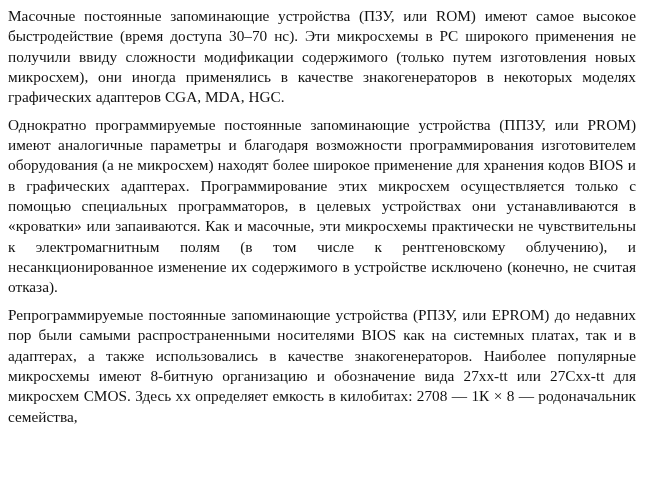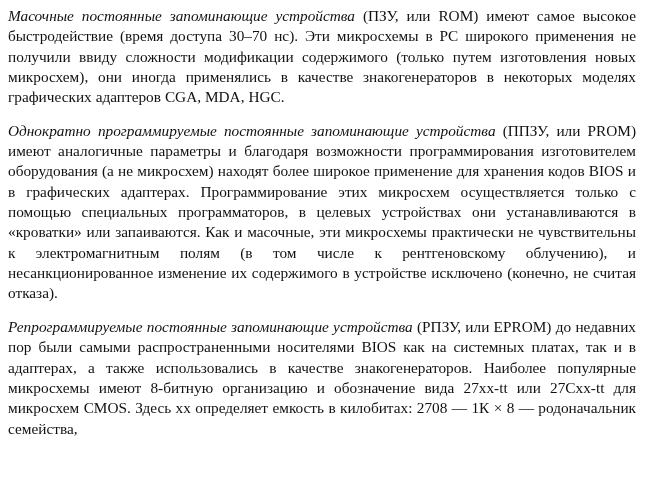--- a/index.html
+++ b/index.html
@@ -25,24 +25,23 @@
     margin: 0 0 1px 0;
     font-size: 15.3px;
     line-height: 20.35px;
     text-align: justify;
     text-justify: inter-word;
     text-indent: 0;
     hyphens: manual;
     word-spacing: 0.1px;
   }
   .para + .para {
-    margin-top: 13px;
+    margin-top: 7px;
   }
   .em {
-    font-style: italic;
   }
 </style>
 </head>
 <body>
 
 <div class="page">
 
   <p class="para">
     <span class="em">Масочные постоянные запоминающие устройства</span><span> (ПЗУ, или ROM) имеют самое высокое быстродействие (время доступа 30–70 нс). Эти микросхемы в PC широкого применения не получили ввиду сложности модификации содержимого (только путем изготовления новых микросхем), они иногда применялись в качестве знакогенераторов в некоторых моделях графических адаптеров CGA, MDA, HGC.</span>
   </p>

